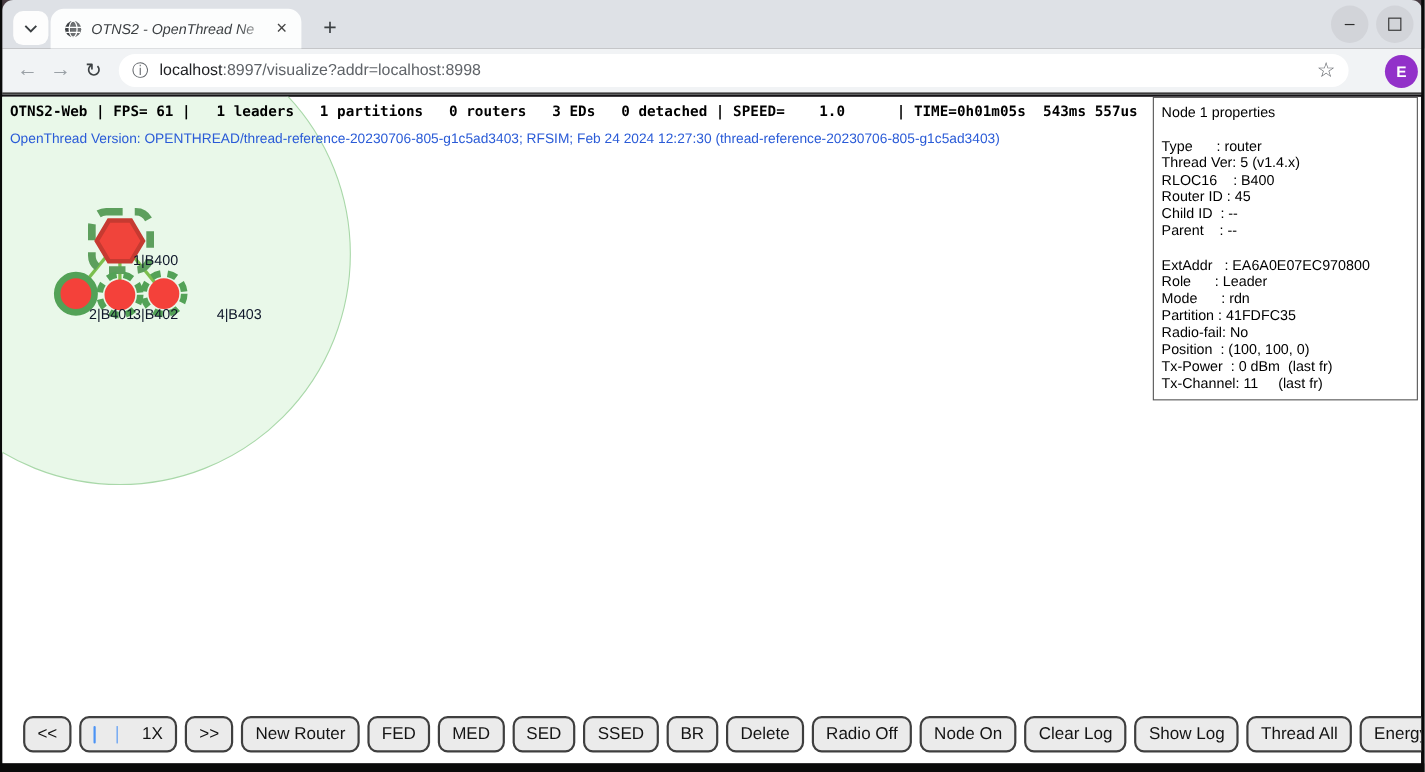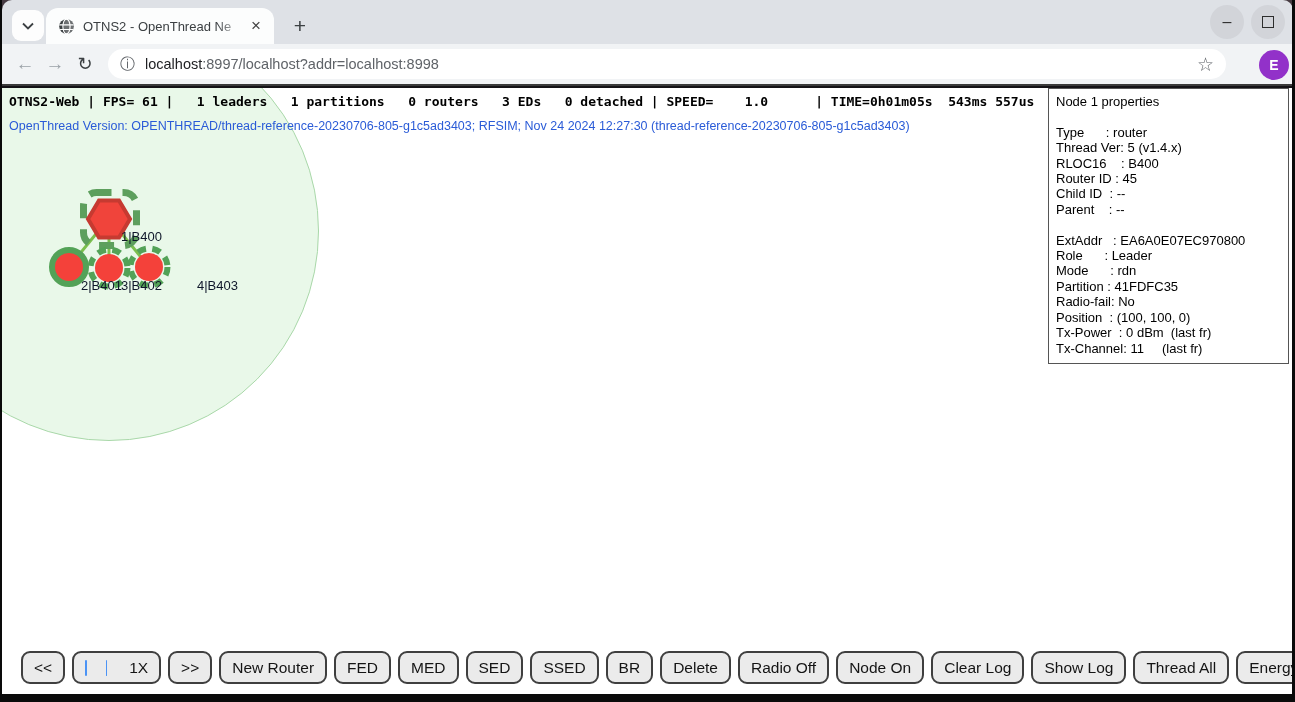--- a/index.html
+++ b/index.html
@@ -10,21 +10,21 @@
   
   .corner-backdrop { position:absolute; left:0; top:0; width:100%; height:44px; background:#473b42; }
   .tabstrip { position:absolute; left:2px; top:0; width:1291px; height:44px; background:#dee1e6;
               border-radius:10px 10px 0 0; }
   .chevron-btn { position:absolute; left:10px; top:10px; width:32px; height:31px; background:#fdfdfd;
                  border-radius:9px; display:flex; align-items:center; justify-content:center; cursor:pointer; }
   .tab { position:absolute; left:44px; top:8px; width:228px; height:36px; background:#fcfdfd;
          border-radius:12px 12px 0 0; display:flex; align-items:center; padding:0 8px 0 12px; }
   .tab-favicon { width:17px; height:17px; flex:0 0 auto; margin-right:8px; }
   .tab-title { font-size:13px; color:#3c4043; white-space:nowrap; overflow:hidden; flex:1 1 auto;
-               -webkit-mask-image:linear-gradient(90deg,#000 82%,transparent); mask-image:linear-gradient(90deg,#000 82%,transparent); }
+               -webkit-mask-image:linear-gradient(90deg,#000 82%,transparent); mask-image:linear-gradient(90deg,#000 82%,transparent);font-style:italic; }
   .tab-close { font-size:17px; color:#444; width:20px; height:20px; line-height:19px; text-align:center;
                border-radius:50%; cursor:pointer; flex:0 0 auto; }
   .newtab-btn { position:absolute; left:283px; top:12px; width:30px; height:28px; font-size:21px; color:#3c4043;
                 display:flex; align-items:center; justify-content:center; border-radius:6px; cursor:pointer; }
   .win-btn { position:absolute; top:5px; width:34px; height:34px; border-radius:50%; background:#d2d4d9;
              display:flex; align-items:center; justify-content:center; cursor:pointer; }
   .win-btn.minimize { left:1208px; }
   .win-btn.maximize { left:1249px; }
   .min-glyph { font-size:16px; color:#2d2d2d; line-height:10px; }
   .max-glyph { width:12px; height:12px; border:1.6px solid #2d2d2d; background:transparent; }
@@ -112,21 +112,21 @@
       <span class="max-glyph"></span>
     </div>
   </div>
 
   <div class="toolbar">
     <span class="nav-icon back">←</span>
     <span class="nav-icon fwd">→</span>
     <span class="nav-icon reload">↻</span>
     <div class="addr-pill">
       <span class="info-icon">ⓘ</span>
-      <span class="url"><span class="host">localhost</span><span class="rest">:8997/localhost?addr=localhost:8998</span></span>
+      <span class="url"><span class="host">localhost</span><span class="rest">:8997/visualize?addr=localhost:8998</span></span>
       <span class="star-icon">☆</span>
     </div>
   </div>
   <div class="avatar">E</div>
 
   <div class="content">
 
     <div class="range-circle"></div>
 
     <svg class="links-svg" width="400" height="260">
@@ -151,21 +151,21 @@
       <circle cx="22" cy="22" r="18.5" fill="none" stroke="#53a257" stroke-width="6" stroke-dasharray="8.5 6.5"></circle>
       <circle cx="22" cy="22" r="14" fill="#f4413a"></circle>
     </svg>
 
     <span class="node-label lbl-1">1|B400</span>
     <span class="node-label lbl-2">2|B401</span>
     <span class="node-label lbl-3">3|B402</span>
     <span class="node-label lbl-4">4|B403</span>
 
     <div class="statusbar">OTNS2-Web | FPS= 61 |   1 leaders   1 partitions   0 routers   3 EDs   0 detached | SPEED=    1.0      | TIME=0h01m05s  543ms 557us</div>
-    <div class="versionline">OpenThread Version: OPENTHREAD/thread-reference-20230706-805-g1c5ad3403; RFSIM; Nov 24 2024 12:27:30 (thread-reference-20230706-805-g1c5ad3403)</div>
+    <div class="versionline">OpenThread Version: OPENTHREAD/thread-reference-20230706-805-g1c5ad3403; RFSIM; Feb 24 2024 12:27:30 (thread-reference-20230706-805-g1c5ad3403)</div>
 
     <div class="props-panel">
       <pre>Node 1 properties
 
 Type      : router
 Thread Ver: 5 (v1.4.x)
 RLOC16    : B400
 Router ID : 45
 Child ID  : --
 Parent    : --

